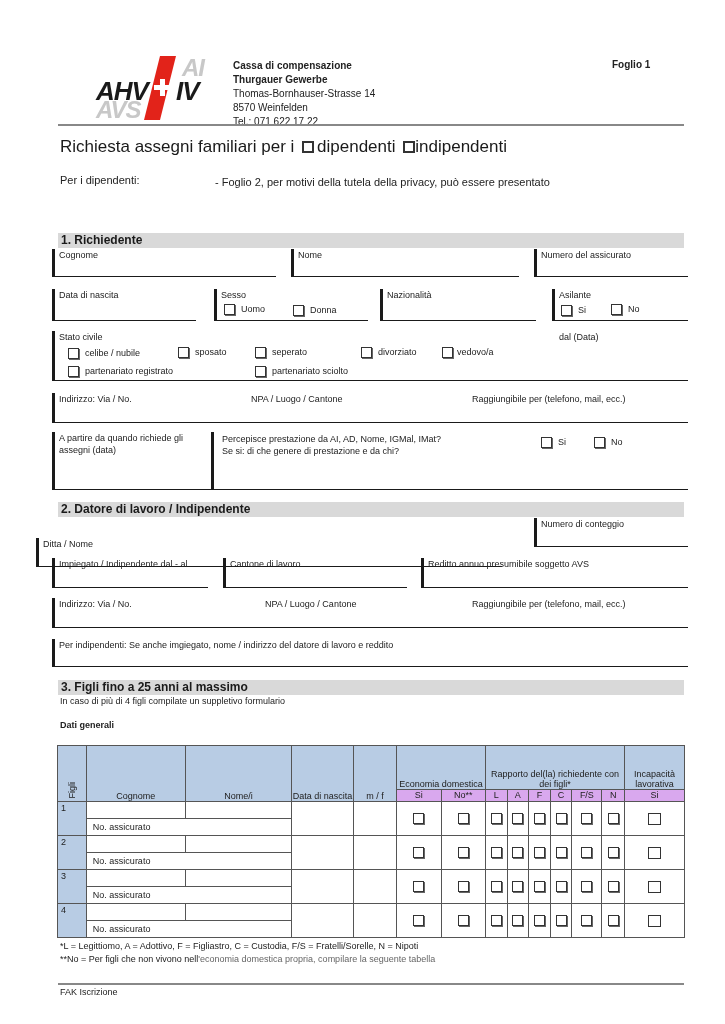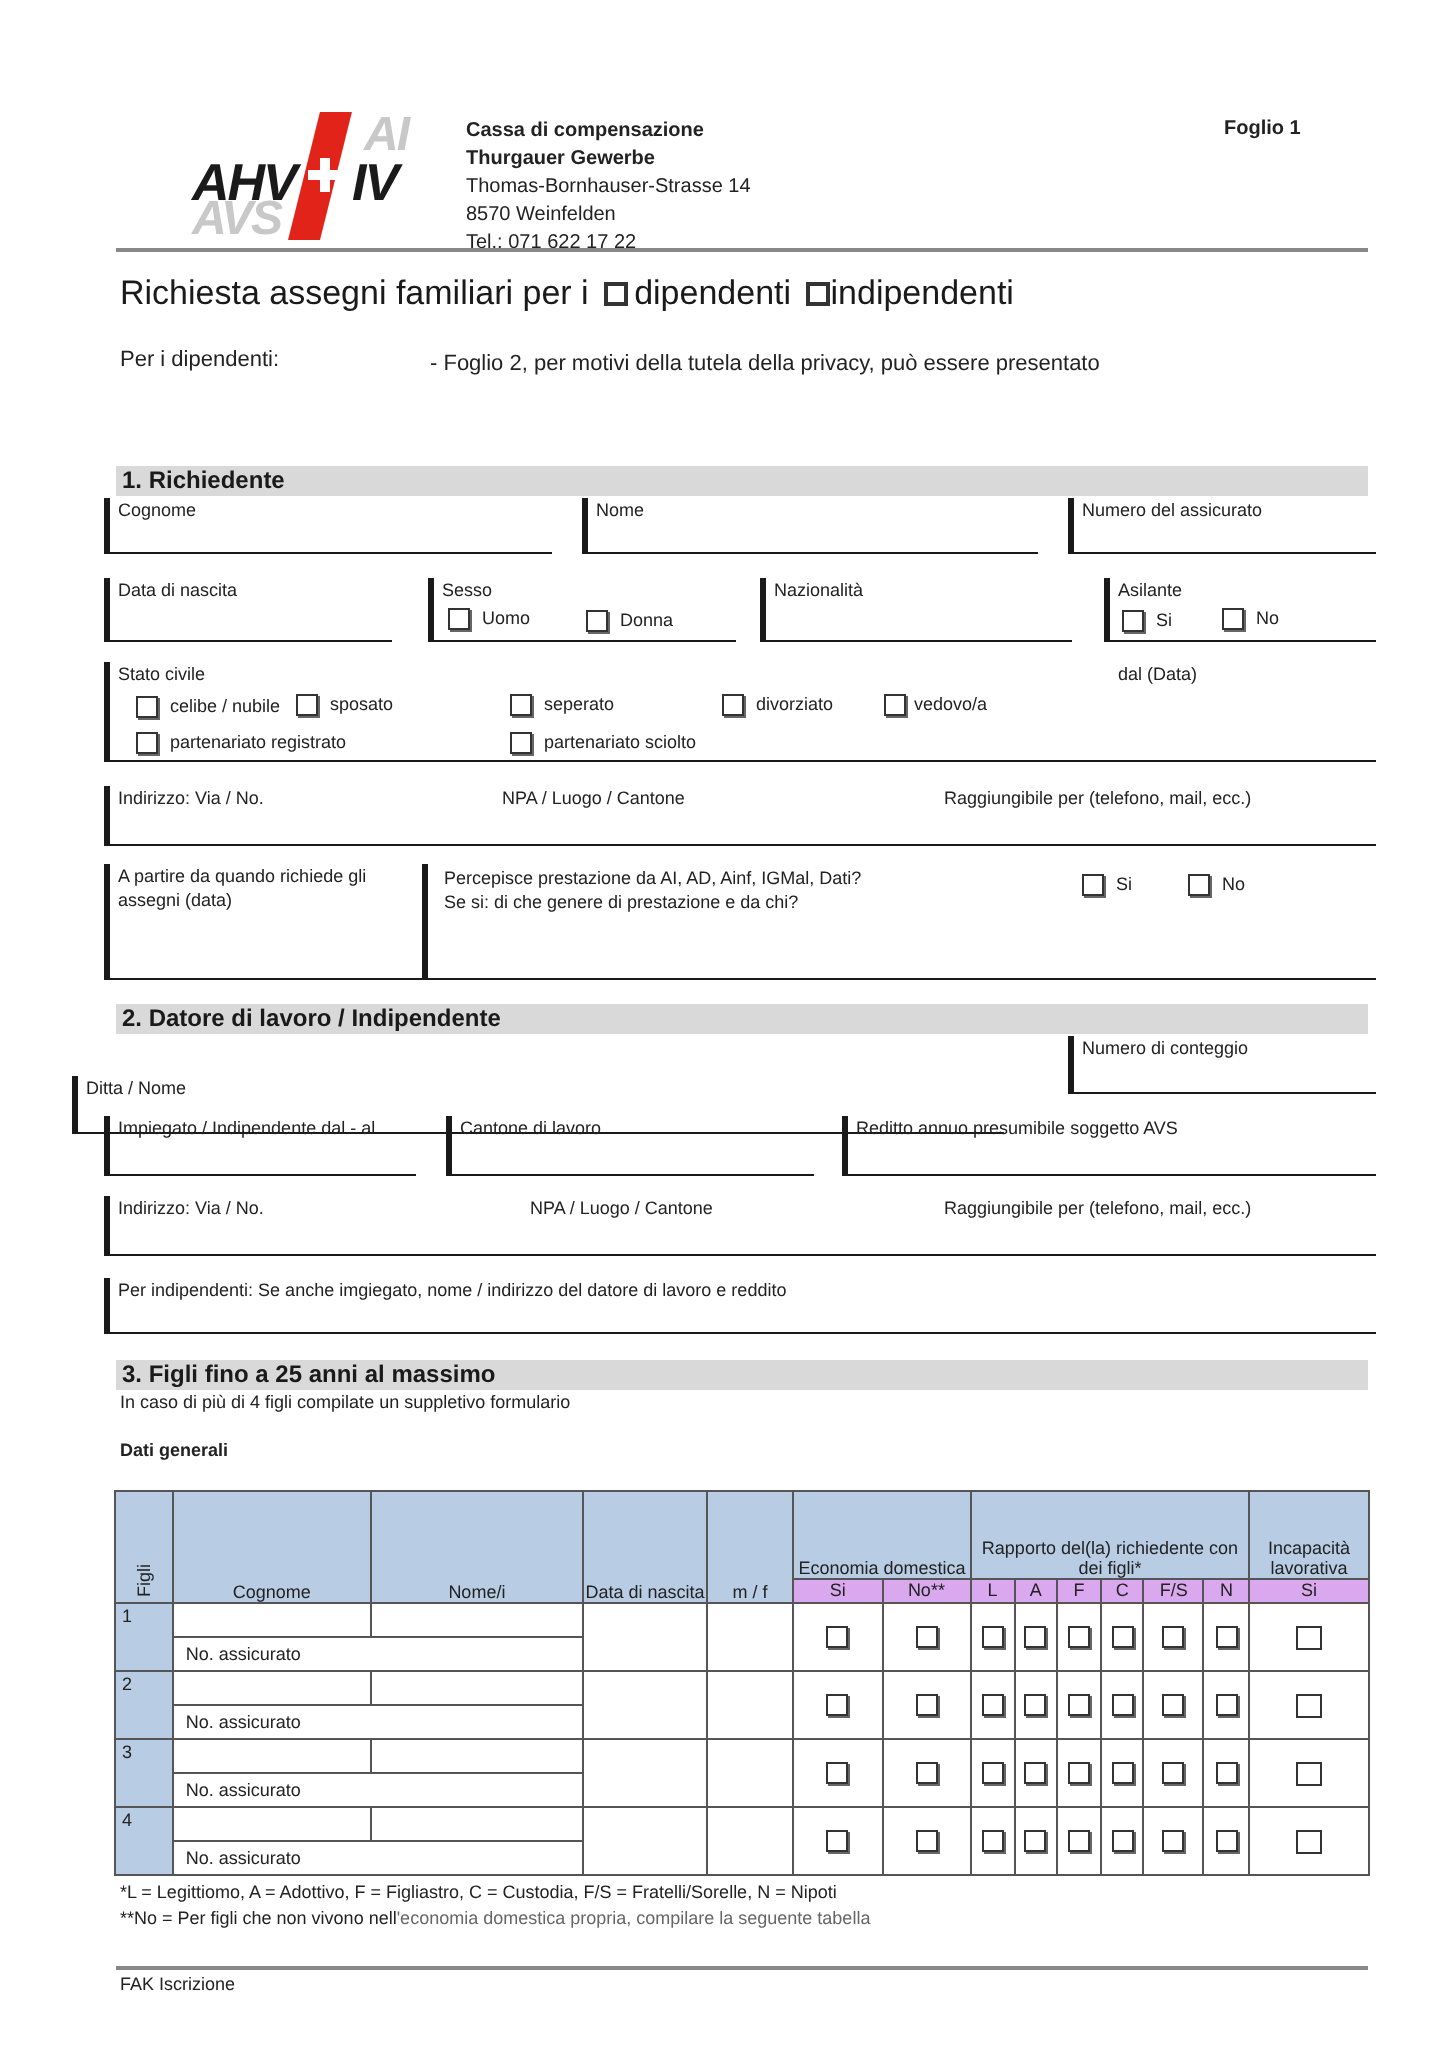--- a/index.html
+++ b/index.html
@@ -113,39 +113,39 @@
     <span class="lbl">Asilante</span>
   </div>
 <div class="opt" style="left:561px; top:305px;"><span class="cbx"></span><span>Si</span></div>
 <div class="opt" style="left:611px; top:304px;"><span class="cbx"></span><span>No</span></div>
 
 <div class="field" style="left:52px; top:331px; width:636px; height:50px;">
     <span class="lbl">Stato civile</span>
   </div>
 <div class="plain" style="left:559px; top:332px;">dal (Data)</div>
 <div class="opt" style="left:68px; top:348px;"><span class="cbx"></span><span>celibe / nubile</span></div>
-<div class="opt" style="left:148px; top:347px;"><span class="cbx"></span><span>sposato</span></div>
+<div class="opt" style="left:178px; top:347px;"><span class="cbx"></span><span>sposato</span></div>
 <div class="opt" style="left:255px; top:347px;"><span class="cbx"></span><span>seperato</span></div>
 <div class="opt" style="left:349px; top:347px;padding-left:12px;"><span class="cbx"></span><span>divorziato</span></div>
 <div class="opt" style="left:442px; top:347px;"><span class="cbx" style="margin-right:4px"></span><span>vedovo/a</span></div>
 <div class="opt" style="left:68px; top:366px;"><span class="cbx"></span><span>partenariato registrato</span></div>
 <div class="opt" style="left:255px; top:366px;"><span class="cbx"></span><span>partenariato sciolto</span></div>
 
 <div class="field" style="left:52px; top:393px; width:636px; height:30px;">
     <span class="lbl">Indirizzo: Via / No.</span>
   </div>
 <div class="plain" style="left:251px; top:394px;">NPA / Luogo / Cantone</div>
 <div class="plain" style="left:472px; top:394px;">Raggiungibile per (telefono, mail, ecc.)</div>
 
 <div class="field" style="left:52px; top:432px; width:636px; height:58px;">
     <span class="lbl" style="width:150px">A partire da quando richiede gli assegni (data)</span>
   </div>
 <div class="abs" style="left:211px; top:432px; width:3px; height:58px; background:#1a1a1a;"></div>
 <div class="plain" style="left:222px; top:433px; line-height:12px;">
-  <div>Percepisce prestazione da AI, AD, Ainf, IGMal, Dati?</div>
+  <div>Percepisce prestazione da AI, AD, Nome, IGMal, IMat?</div>
   <div>Se si: di che genere di prestazione e da chi?</div>
 </div>
 <div class="opt" style="left:541px; top:437px;"><span class="cbx"></span><span>Si</span></div>
 <div class="opt" style="left:594px; top:437px;"><span class="cbx"></span><span>No</span></div>
 
 <div class="abs section-bar" style="top:502px">2. Datore di lavoro / Indipendente</div>
 <div class="field" style="left:36px; top:518px; width:466px; height:29px;margin-top:20px;">
     <span class="lbl">Ditta / Nome</span>
   </div>
 <div class="field" style="left:534px; top:518px; width:154px; height:29px;">

